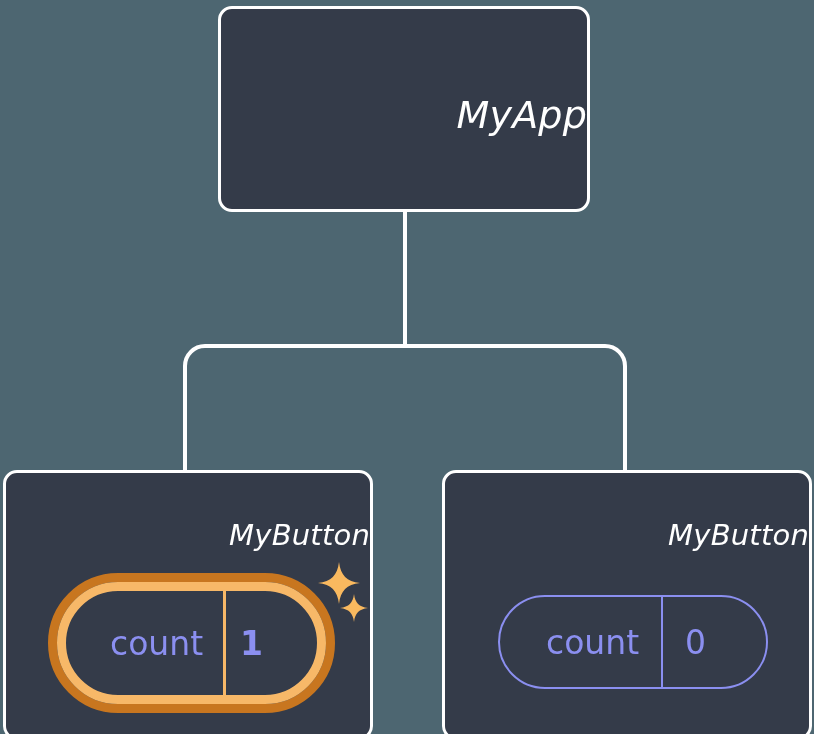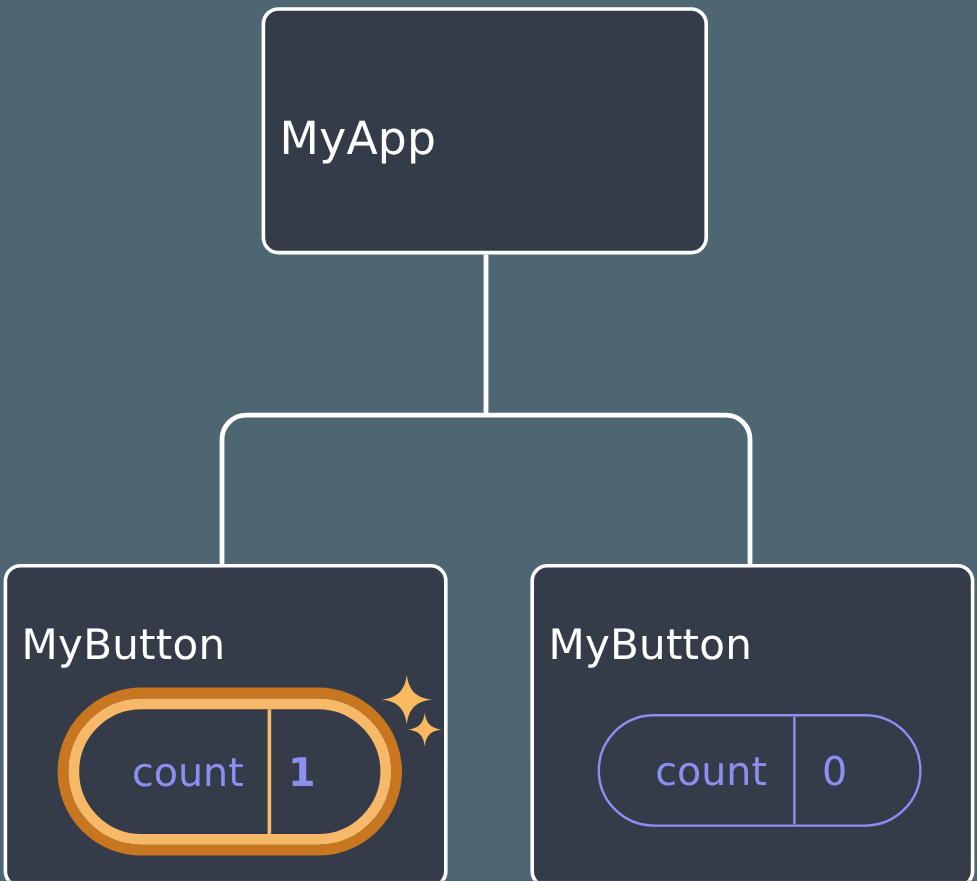--- a/index.html
+++ b/index.html
@@ -59,39 +59,40 @@
 
   .node-child-right {
     left: 442px;
     top: 470px;
     width: 370px;
     height: 270px;
   }
 
   .node-title {
     position: absolute;
-    left: 12px;
+    left: 0;
     width: 100%;
-    text-align: left;
+    text-align: right;
     color: #ffffff;
     font-size: 37px;
     font-weight: 400;
     letter-spacing: 0.2px;
     white-space: nowrap;
+    font-style: italic;
   }
 
   .node-root .node-title {
     top: 84px;
     font-size: 38px;
   }
 
   .node-child-left .node-title,
   .node-child-right .node-title {
     top: 45px;
-    font-size: 35px;
+    font-size: 29px;
   }
 
   
   .state-pill {
     position: absolute;
     display: flex;
     align-items: stretch;
     box-sizing: border-box;
     border: 2px solid #8b8ff0;
     border-radius: 999px;

